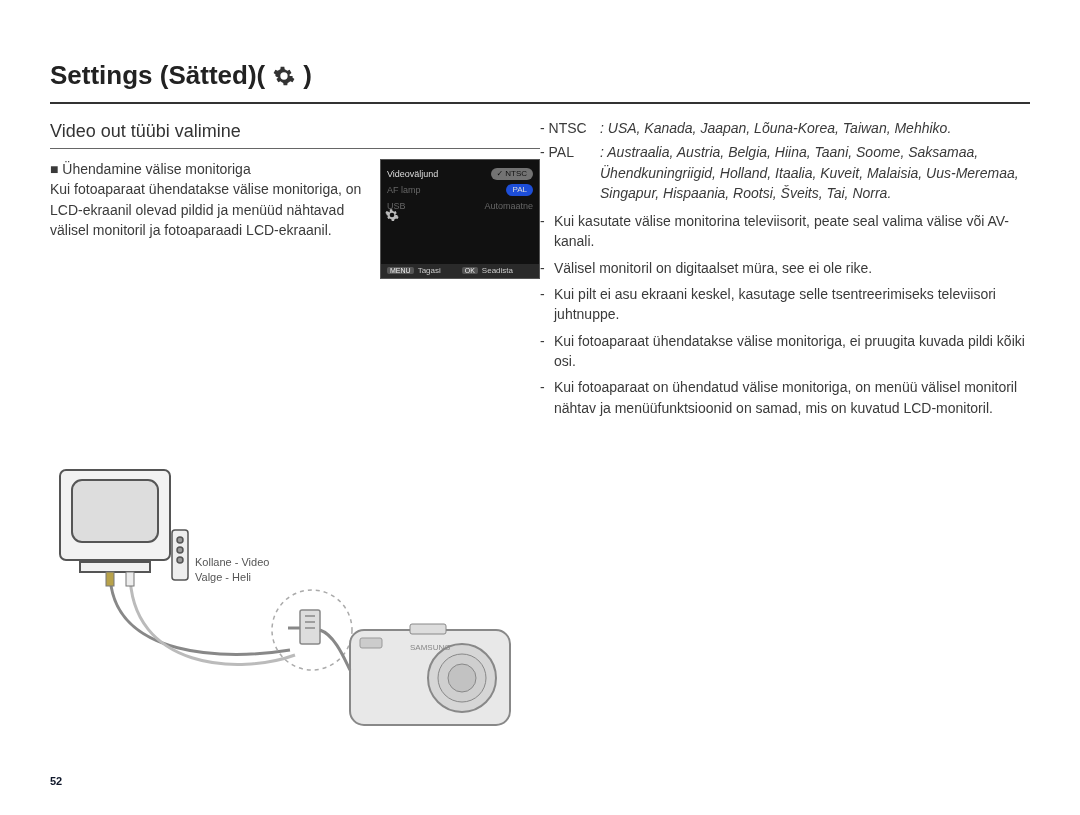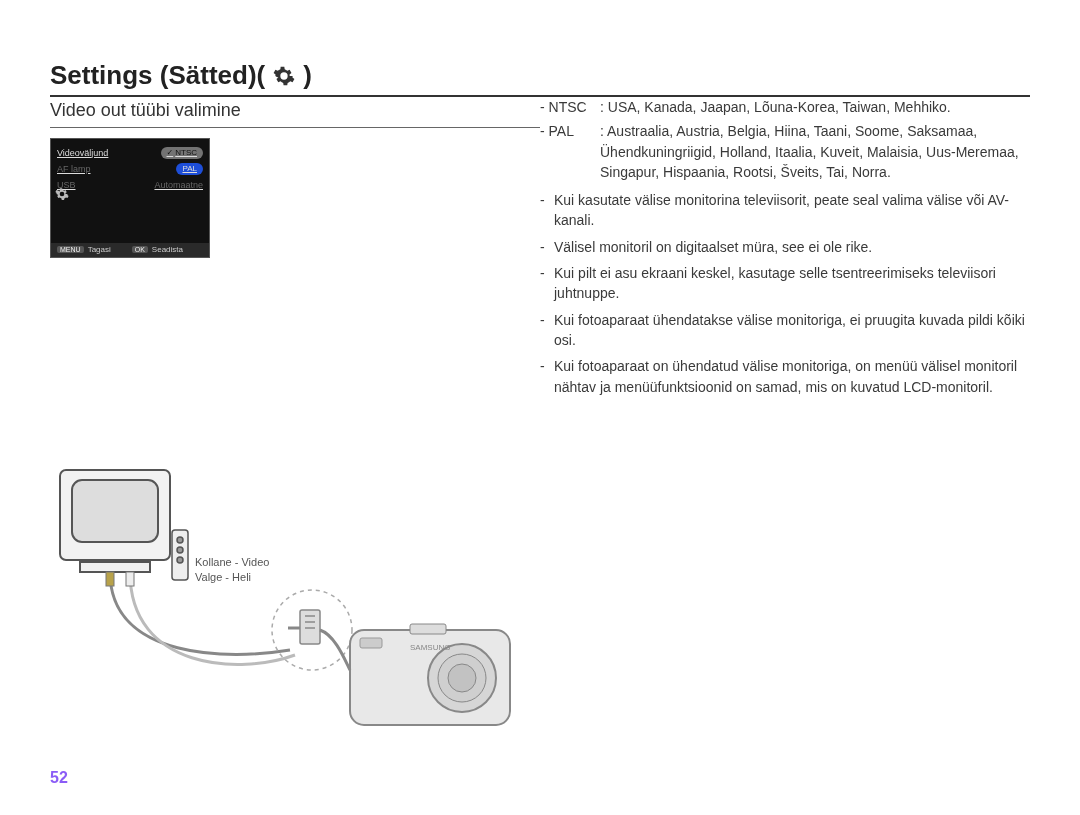--- a/index.html
+++ b/index.html
@@ -16,21 +16,22 @@
     position: relative;
     width: 1080px;
     height: 815px;
     box-sizing: border-box;
     padding: 60px 50px 30px 50px;
   }
   .title-row {
     display: flex;
     align-items: center;
     border-bottom: 2px solid #333;
-    padding-bottom: 4px;
+    padding-bottom: 11px;
+    margin-bottom: 14px;
   }
   .title {
     font-size: 26px;
     font-weight: bold;
     color: #222;
     display: flex;
     align-items: center;
     gap: 8px;
   }
   .title .paren { font-weight: bold; }
@@ -64,21 +65,20 @@
   .menu-shot {
     width: 160px;
     height: 120px;
     background: #111;
     border: 1px solid #555;
     color: #ddd;
     font-size: 9px;
     position: relative;
     box-sizing: border-box;
     padding: 6px 6px 16px 6px;
-    text-decoration: underline;
   }
   .menu-shot .row {
     display: flex;
     justify-content: space-between;
     align-items: center;
     height: 16px;
   }
   .menu-shot .pill {
     background: #737373;
     color: #111;
@@ -108,21 +108,21 @@
     color: #ccc;
     font-size: 8px;
     display: flex;
     align-items: center;
     justify-content: space-between;
     padding: 0 26px 0 6px;
   }
   .menu-shot .bar .k { background:#555; color:#eee; padding:0 3px; border-radius:2px; margin-right:4px; font-size:7px; }
   .def-list .def-row { display:flex; margin-bottom:4px; }
   .def-list .term { width:60px; flex:none; }
-  .def-list .desc { flex:1; }
+  .def-list .desc { flex:1;font-style:italic; }
   .notes { margin-top: 8px; }
   .notes .note { display:flex; margin-bottom:6px; }
   .notes .dash { width:14px; flex:none; }
   .illus {
     position: absolute;
     left: 50px;
     top: 460px;
     width: 500px;
     height: 300px;
   }
@@ -132,23 +132,23 @@
     left: 195px;
     top: 555px;
     font-size: 11px;
     line-height: 1.4;
     color: #555;
   }
   .page-num {
     position: absolute;
     left: 50px;
     bottom: 28px;
-    font-size: 16px;
+    font-size: 11px;
     font-weight: bold;
-    color: #8b5cf6;
+    color: #0f172a;
   }
 </style>
 </head>
 <body>
 
 <div class="page">
 
   <div class="title-row">
     <div class="title">
       <span>Settings (Sätted)(</span>
@@ -159,20 +159,26 @@
       </span>
       <span class="paren">)</span>
     </div>
   </div>
 
   <div class="columns">
     <div class="col">
       <div class="section-head">Video out tüübi valimine</div>
 
       <div class="sub-row">
+        <div class="sub-text">
+          <div class="bullet-head">
+            <span class="sq">■ Ühendamine välise monitoriga</span>
+          </div>
+          <div>Kui fotoaparaat ühendatakse välise monitoriga, on LCD-ekraanil olevad pildid ja menüüd nähtavad välisel monitoril ja fotoaparaadi LCD-ekraanil.</div>
+        </div>
 
         <div class="menu-shot">
           <div class="row">
             <span>Videoväljund</span>
             <span class="pill sel">NTSC</span>
           </div>
           <div class="row dim">
             <span>AF lamp</span>
             <span class="pill" style="background:#1d4ed8;color:#ddd">PAL</span>
           </div>

